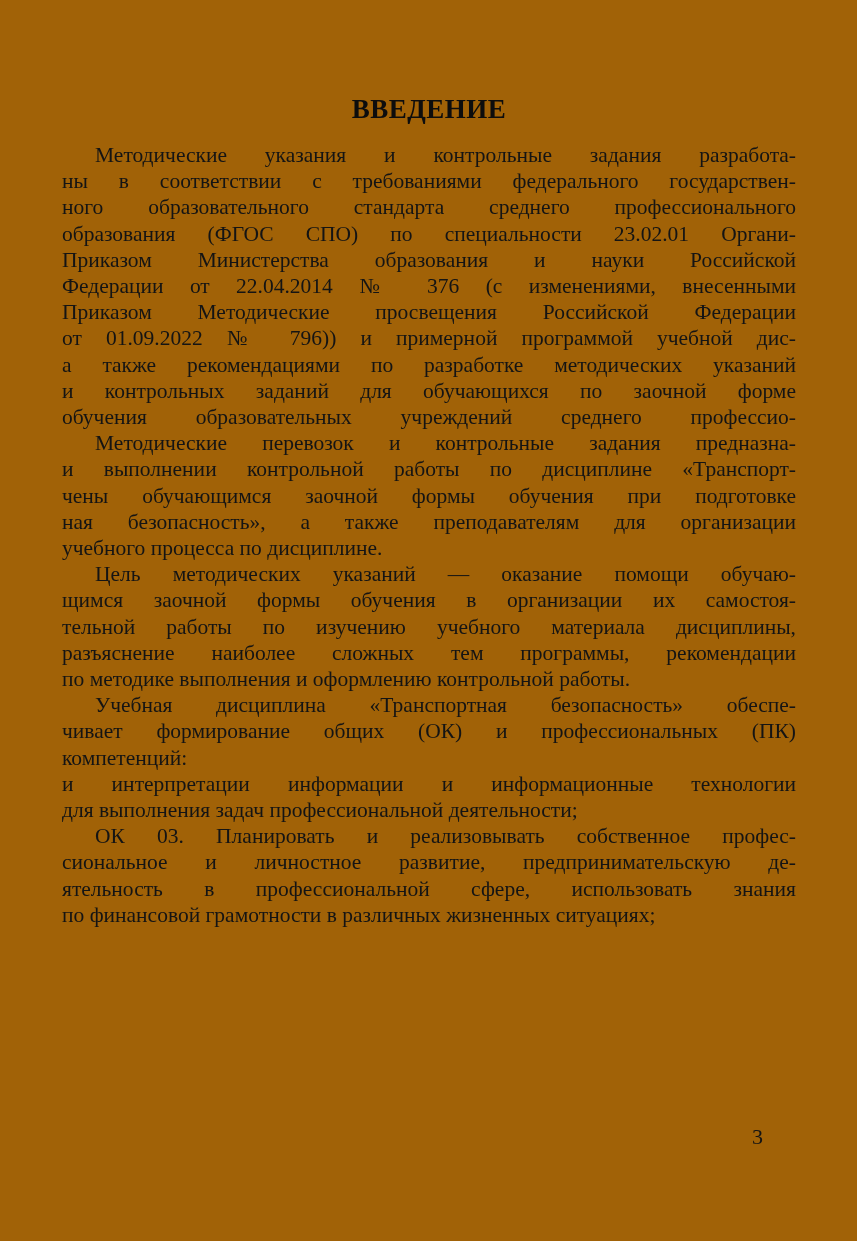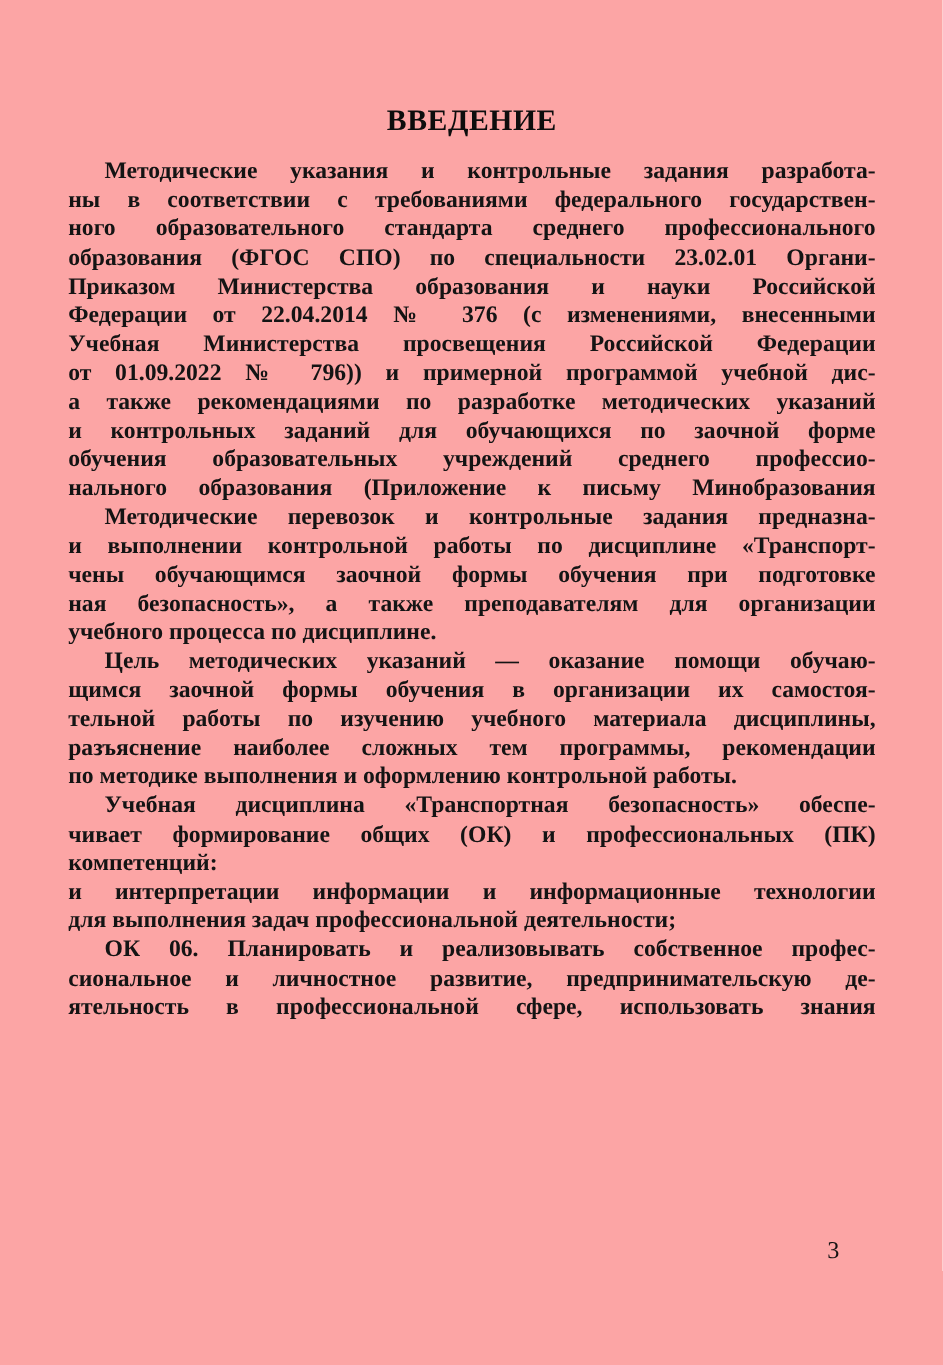--- a/index.html
+++ b/index.html
@@ -4,21 +4,21 @@
 <style>
   html, body {
     margin: 0;
     padding: 0;
     background: #ffffff;
   }
   .page {
     position: relative;
     width: 857px;
     height: 1241px;
-    background: #fca5a5;
+    background: #a16207;
     color: #111111;
     font-family: "Liberation Serif", "DejaVu Serif", serif;
     overflow: hidden;
   }
   .content {
     position: absolute;
     left: 62px;
     top: 96px;
     width: 734px;
   }
@@ -27,21 +27,20 @@
     text-align: center;
     font-size: 27px;
     font-weight: bold;
     letter-spacing: 0.5px;
     line-height: 27px;
     color: #0d0d0d;
   }
   .para {
     margin: 0;
     padding: 0;
-    font-weight: bold;
   }
   .line {
     font-size: 21.5px;
     line-height: 26.2px;
     color: #141414;
     text-align: justify;
     text-align-last: justify;
     white-space: normal;
   }
   .line.first {
@@ -66,26 +65,25 @@
   <div class="content">
     <h1 class="doc-title">ВВЕДЕНИЕ</h1>
     <div>
         <div class="para">
           <div class="line first">Методические указания и контрольные задания разработа-</div>
           <div class="line">ны в соответствии с требованиями федерального государствен-</div>
           <div class="line">ного образовательного стандарта среднего профессионального</div>
           <div class="line">образования (ФГОС СПО) по специальности 23.02.01 Органи-</div>
           <div class="line">Приказом Министерства образования и науки Российской</div>
           <div class="line">Федерации от 22.04.2014 №&nbsp;376 (с изменениями, внесенными</div>
-          <div class="line">Учебная Министерства просвещения Российской Федерации</div>
+          <div class="line">Приказом Методические просвещения Российской Федерации</div>
           <div class="line">от 01.09.2022 №&nbsp;796)) и примерной программой учебной дис-</div>
           <div class="line">а также рекомендациями по разработке методических указаний</div>
           <div class="line">и контрольных заданий для обучающихся по заочной форме</div>
           <div class="line">обучения образовательных учреждений среднего профессио-</div>
-          <div class="line">нального образования (Приложение к письму Минобразования</div>
         </div>
         <div class="para">
           <div class="line first">Методические перевозок и контрольные задания предназна-</div>
           <div class="line">и выполнении контрольной работы по дисциплине «Транспорт-</div>
           <div class="line">чены обучающимся заочной формы обучения при подготовке</div>
           <div class="line">ная безопасность», а также преподавателям для организации</div>
           <div class="line last">учебного процесса по дисциплине.</div>
         </div>
         <div class="para">
           <div class="line first">Цель методических указаний — оказание помощи обучаю-</div>
@@ -97,20 +95,21 @@
         <div class="para">
           <div class="line first">Учебная дисциплина «Транспортная безопасность» обеспе-</div>
           <div class="line">чивает формирование общих (ОК) и профессиональных (ПК)</div>
           <div class="line last">компетенций:</div>
         </div>
         <div class="para">
           <div class="line">и интерпретации информации и информационные технологии</div>
           <div class="line last">для выполнения задач профессиональной деятельности;</div>
         </div>
         <div class="para">
-          <div class="line first">ОК 06. Планировать и реализовывать собственное профес-</div>
+          <div class="line first">ОК 03. Планировать и реализовывать собственное профес-</div>
           <div class="line">сиональное и личностное развитие, предпринимательскую де-</div>
           <div class="line">ятельность в профессиональной сфере, использовать знания</div>
+          <div class="line last">по финансовой грамотности в различных жизненных ситуациях;</div>
         </div>
       </div>
   </div>
   <div class="page-number">3</div>
 </div>
 
 </body></html>

